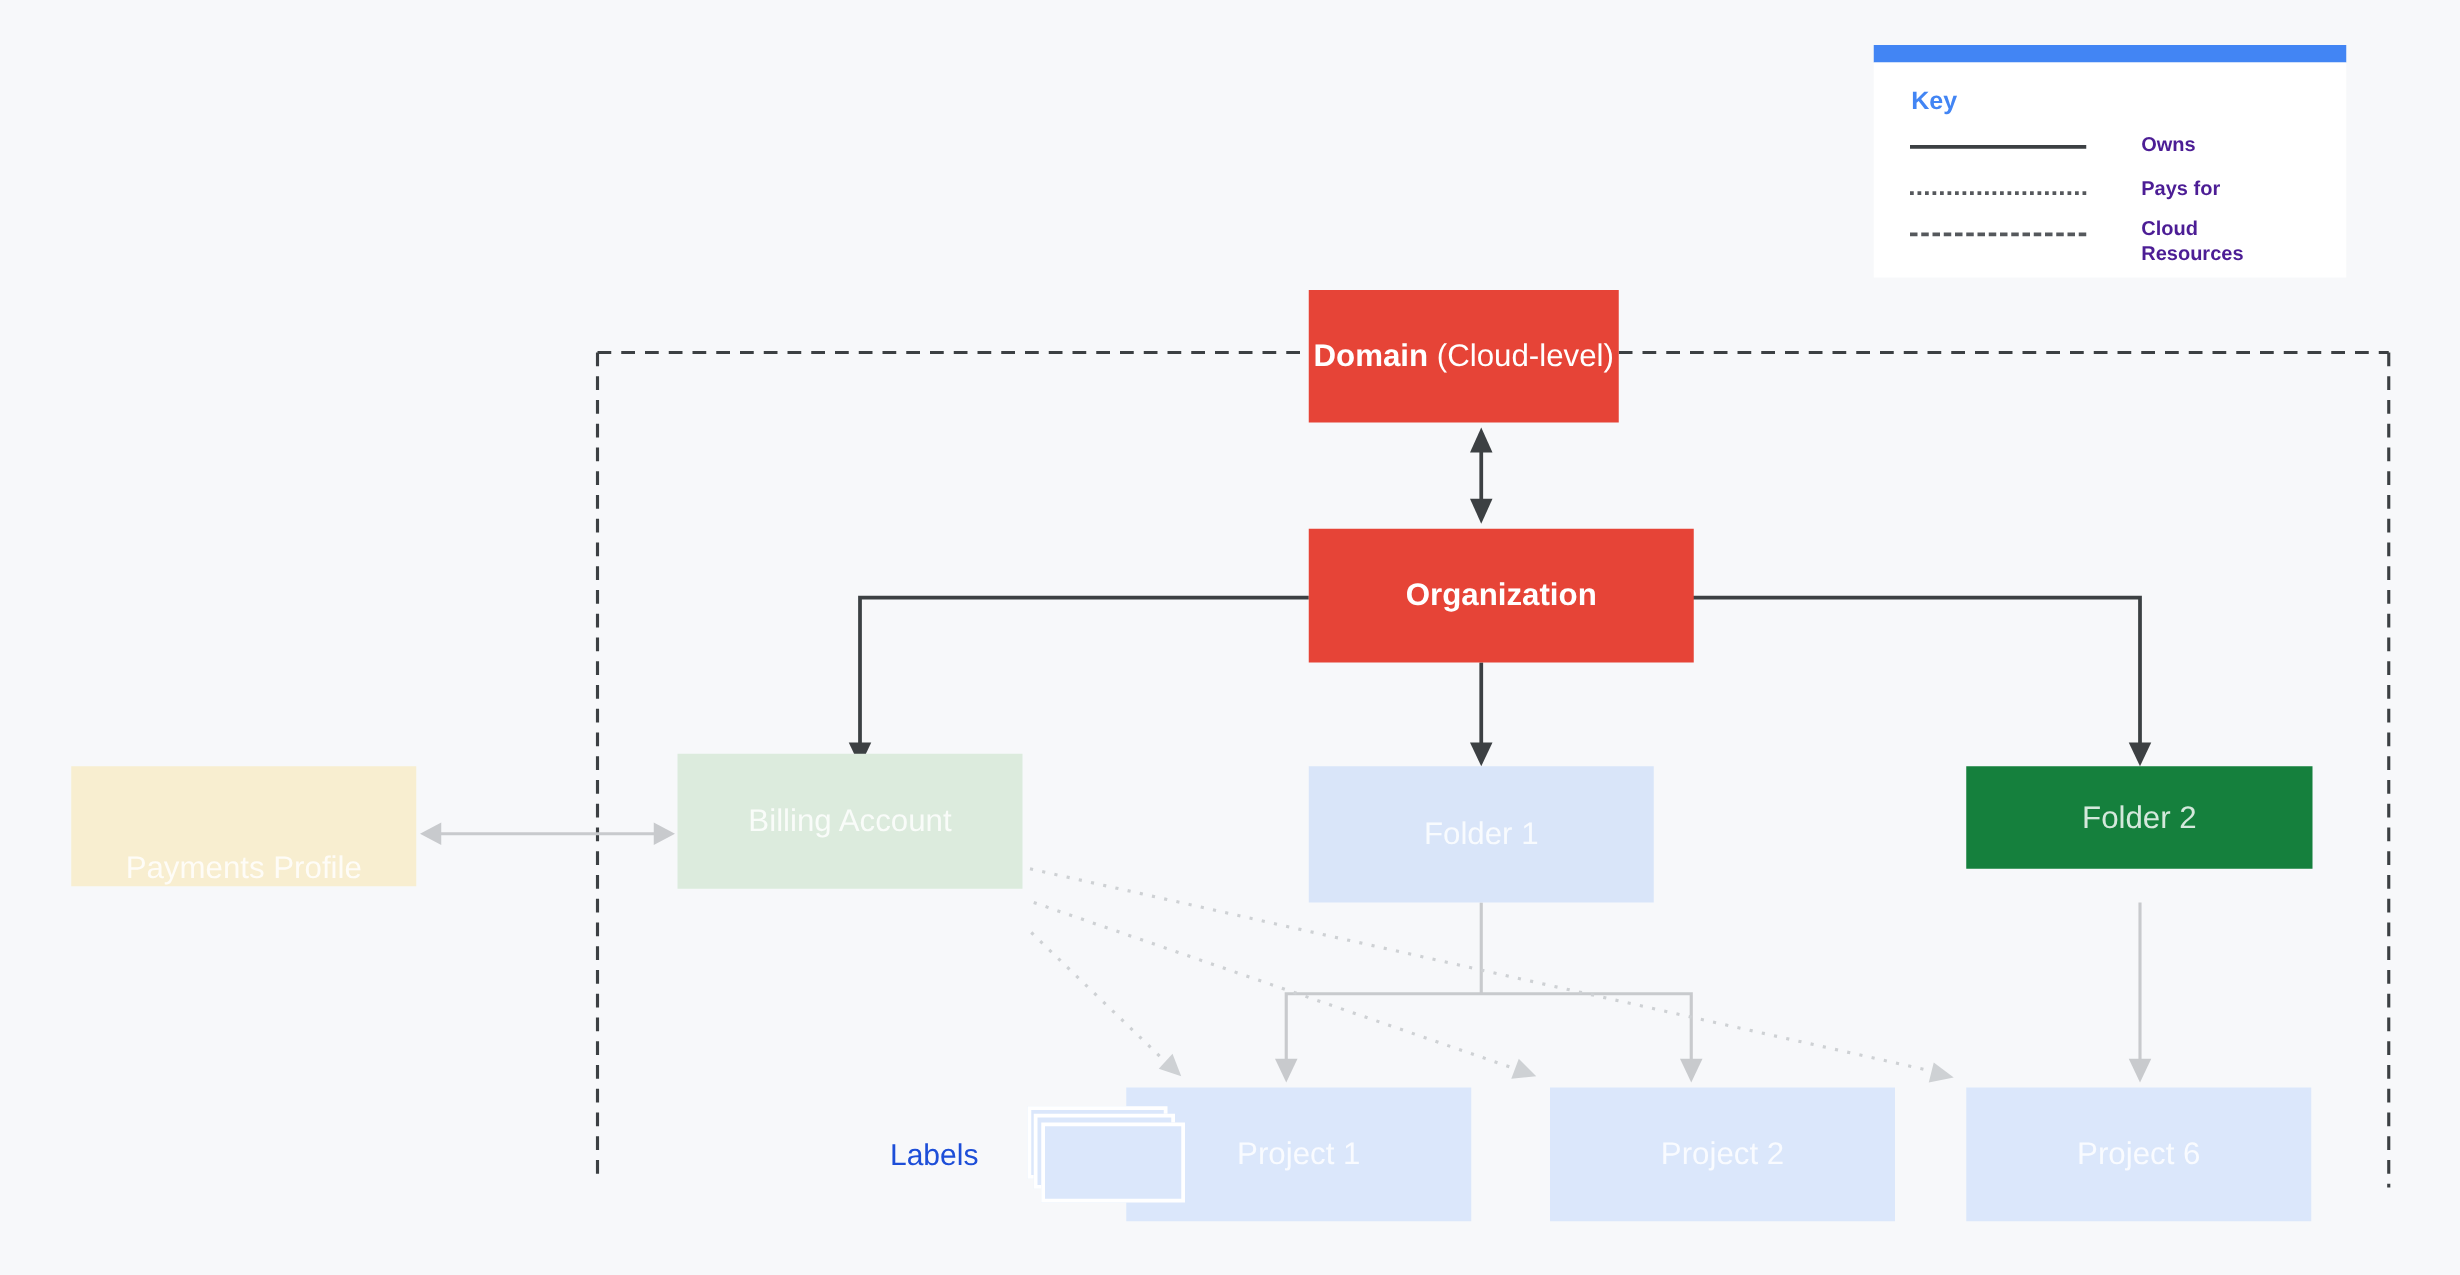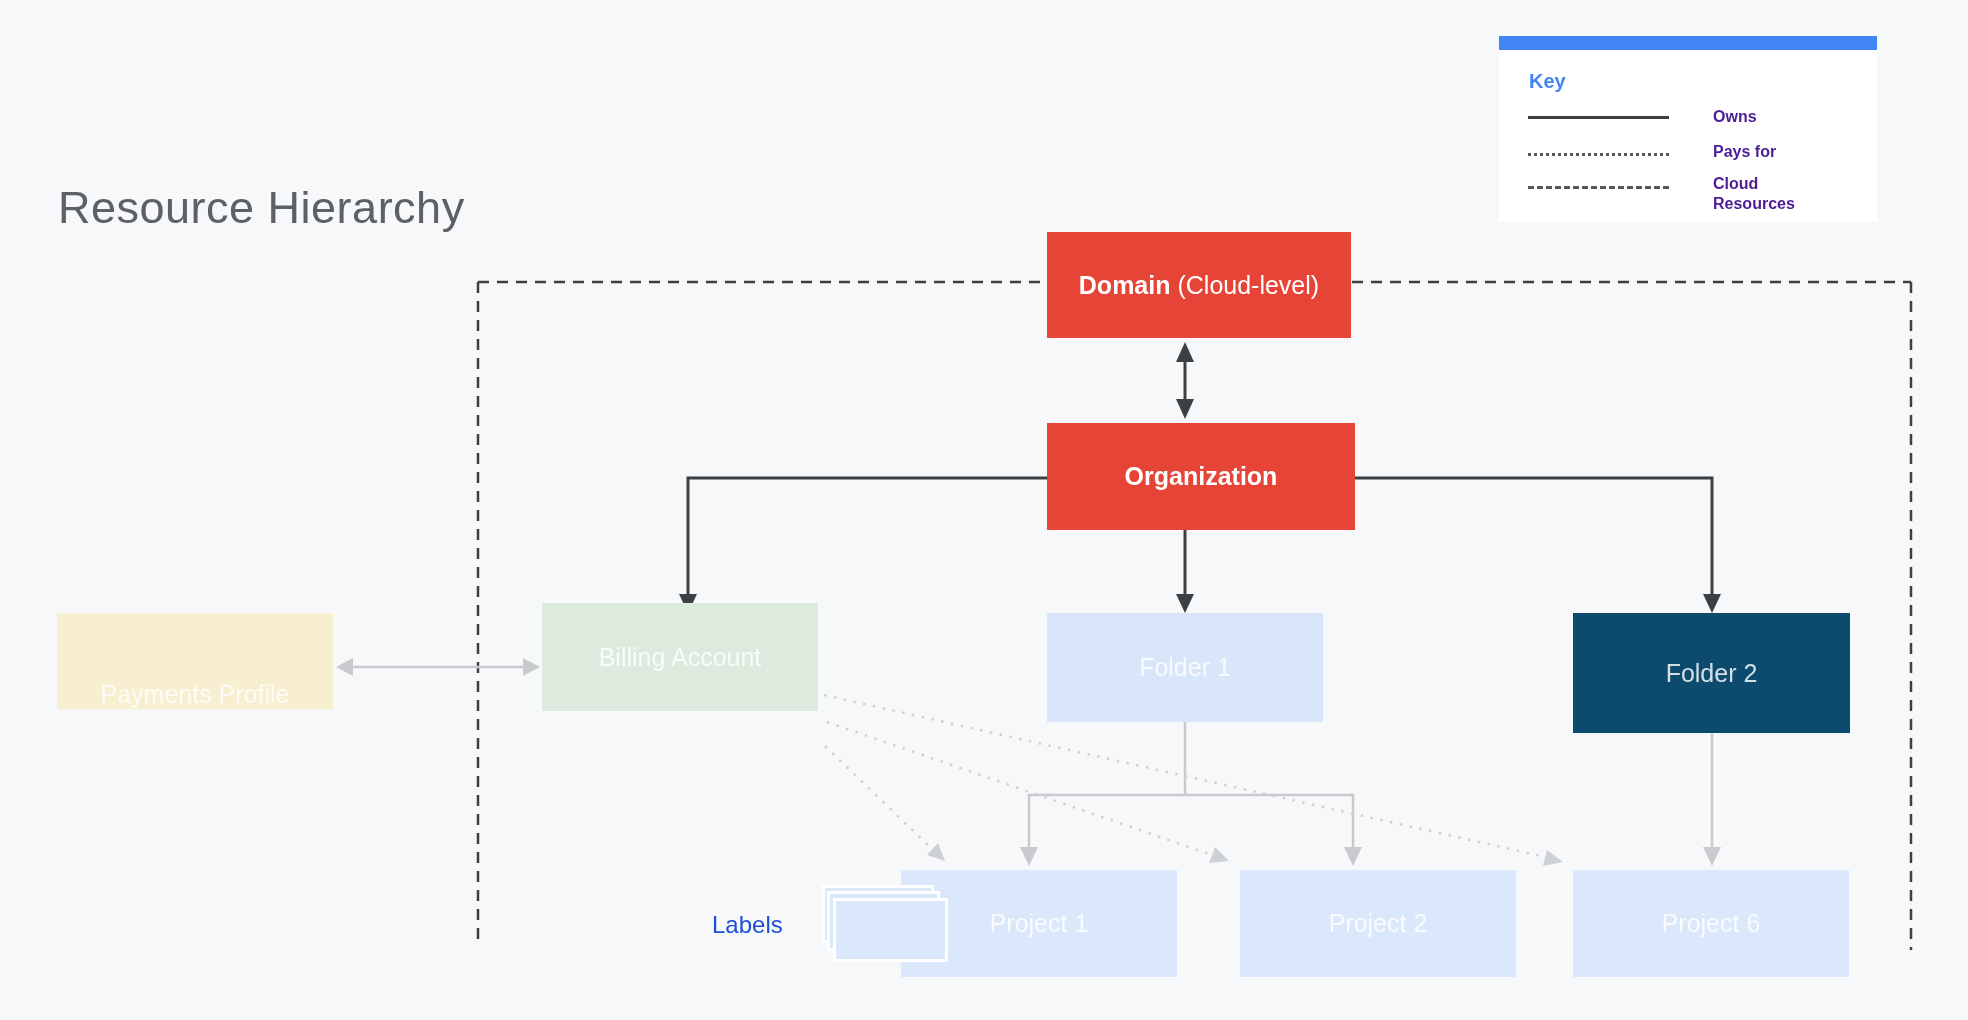--- a/index.html
+++ b/index.html
@@ -120,56 +120,55 @@
       <line x1="827" y1="722" x2="1212" y2="855"></line>
       <line x1="824" y1="695" x2="1546" y2="857"></line>
     </g>
     <g fill="#ced1d4" stroke="none">
       <polygon points="945,861 927,855 938,843"></polygon>
       <polygon points="1229,861 1209,863 1215,847"></polygon>
       <polygon points="1563,862 1543,866 1547,850"></polygon>
     </g>
   </svg>
 
-  <div id="page-title">Resource Hierarchy</div>
 
   <div id="key-panel">
     <div id="key-bar" style="background: rgb(66, 133, 244);"></div>
     <div id="key-body">
       <div id="key-title">Key</div>
       <div class="key-line solid"></div>
       <div class="key-line dotted"></div>
       <div class="key-line dashed"></div>
       <div class="key-label r1">Owns</div>
       <div class="key-label r2">Pays for</div>
       <div class="key-label r3">Cloud Resources</div>
     </div>
   </div>
 
-  <div class="node red" style="left: 1047px; top: 232px; width: 304px; height: 106px; background: rgb(230, 68, 55);">
+  <div class="node red" style="left: 1047px; top: 232px; width: 248px; height: 106px; background: rgb(230, 68, 55);">
     <span><span>Domain</span><span class="regular"> (Cloud-level)</span></span>
   </div>
 
   <div class="node red" style="left: 1047px; top: 423px; width: 308px; height: 107px; background: rgb(230, 68, 55);">
     <span>Organization</span>
   </div>
 
   <div class="node pale" style="left: 57px; top: 613px; width: 276px; height: 96px; background: rgb(248, 238, 208); align-items: flex-end;">
     <span>Payments Profile</span>
   </div>
 
   <div class="node pale" style="left: 542px; top: 586px; width: 276px; height: 108px; background: rgb(220, 235, 221); margin-top: 17px;">
     <span>Billing Account</span>
   </div>
 
   <div class="node pale" style="left: 1047px; top: 613px; width: 276px; height: 109px; background: rgb(217, 229, 249);">
     <span>Folder 1</span>
   </div>
 
-  <div class="node pale" style="left: 1573px; top: 613px; width: 277px; height: 120px; background: #0c4a6e;">
+  <div class="node pale" style="left: 1573px; top: 613px; width: 277px; height: 82px; background: #15803d;">
     <span>Folder 2</span>
   </div>
 
   <div class="node pale" style="left: 901px; top: 870px; width: 276px; height: 107px; background: rgb(219, 231, 251);">
     <span>Project 1</span>
   </div>
 
   <div class="node pale" style="left: 1240px; top: 870px; width: 276px; height: 107px; background: rgb(219, 231, 251);">
     <span>Project 2</span>
   </div>

